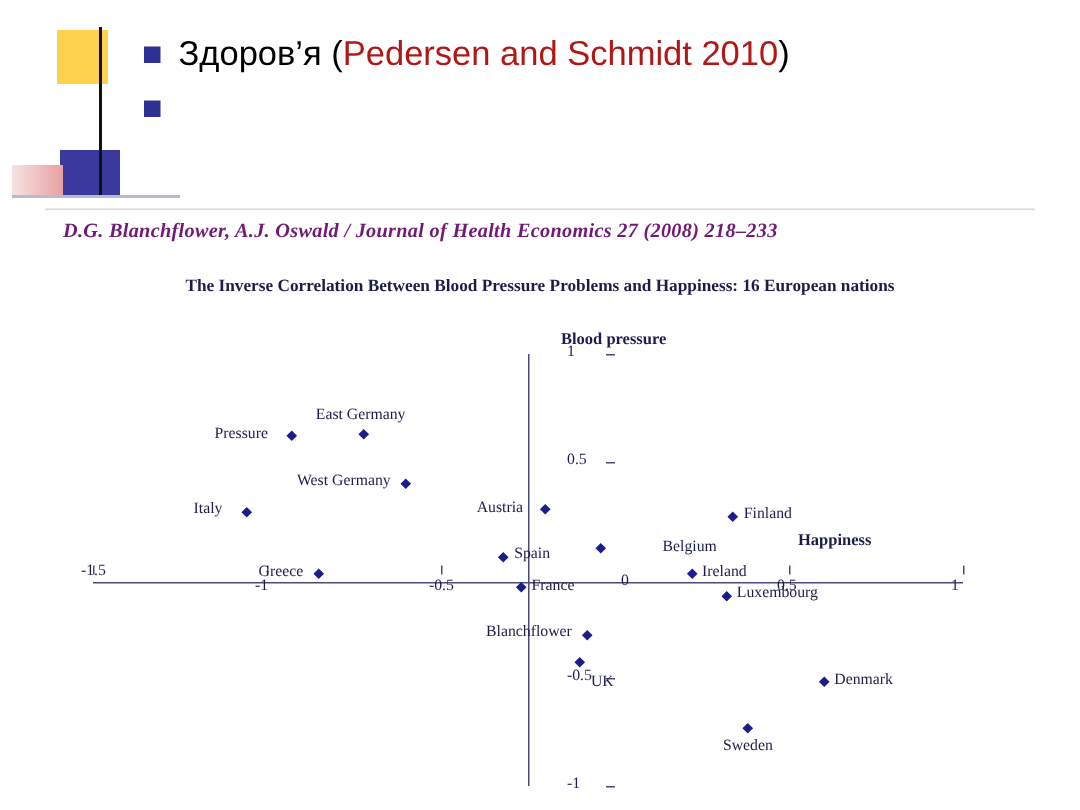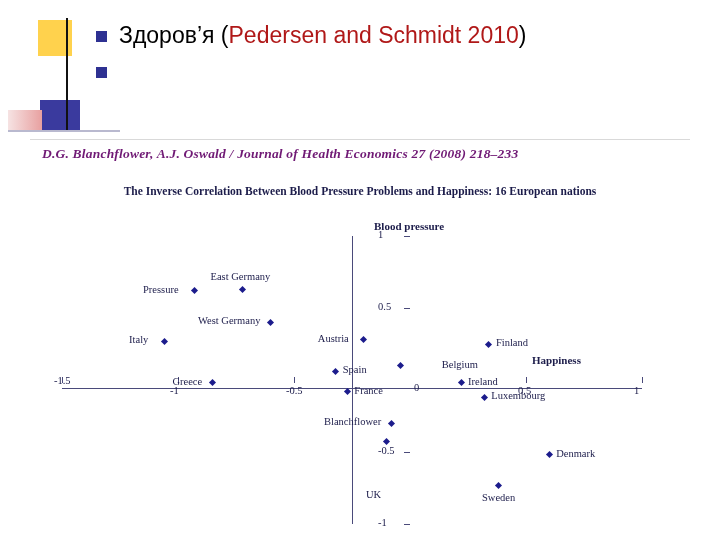--- a/index.html
+++ b/index.html
@@ -255,19 +255,19 @@
       <div class="plabel" style="left: 142.4px; top: 155.88px;">Greece</div>
       <div class="point" style="left: 314.86px; top: 169.02px;"></div>
       <div class="plabel" style="left: 324.36px; top: 164.52px;">France</div>
       <div class="point" style="left: 428.54px; top: 160.38px;"></div>
       <div class="plabel" style="left: 438.04px; top: 155.88px;">Ireland</div>
       <div class="point" style="left: 451.74px; top: 174.78px;"></div>
       <div class="plabel" style="left: 461.24px; top: 170.28px;">Luxembourg</div>
       <div class="point" style="left: 358.94px; top: 200.7px;"></div>
       <div class="plabel" style="left: 294.04px; top: 196.2px;">Blanchflower</div>
       <div class="point" style="left: 354.3px; top: 219.42px;"></div>
-      <div class="plabel" style="left: 336px; top: 228.92px; margin-top: 40px;">UK</div>
+      <div class="plabel" style="left: 364px; top: 228.92px;">UK</div>
       <div class="point" style="left: 516.7px; top: 232.38px;"></div>
       <div class="plabel" style="left: 526.2px; top: 227.88px;">Denmark</div>
       <div class="point" style="left: 465.66px; top: 262.62px;"></div>
       <div class="plabel" style="left: 451.96px; top: 272.12px;">Sweden</div>
     </div>
 </div>
 
 </body></html>

